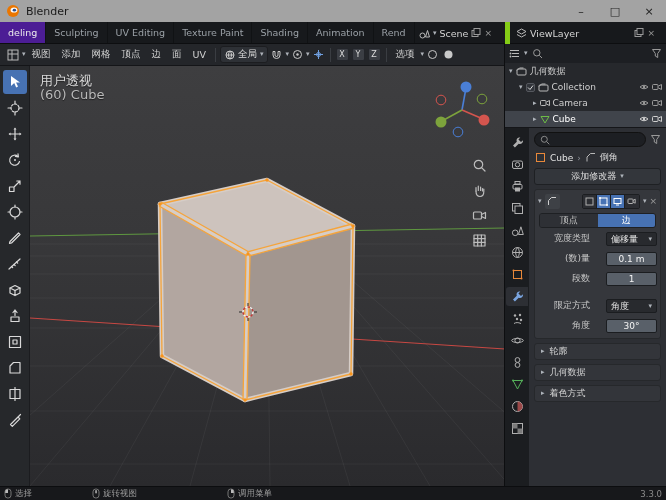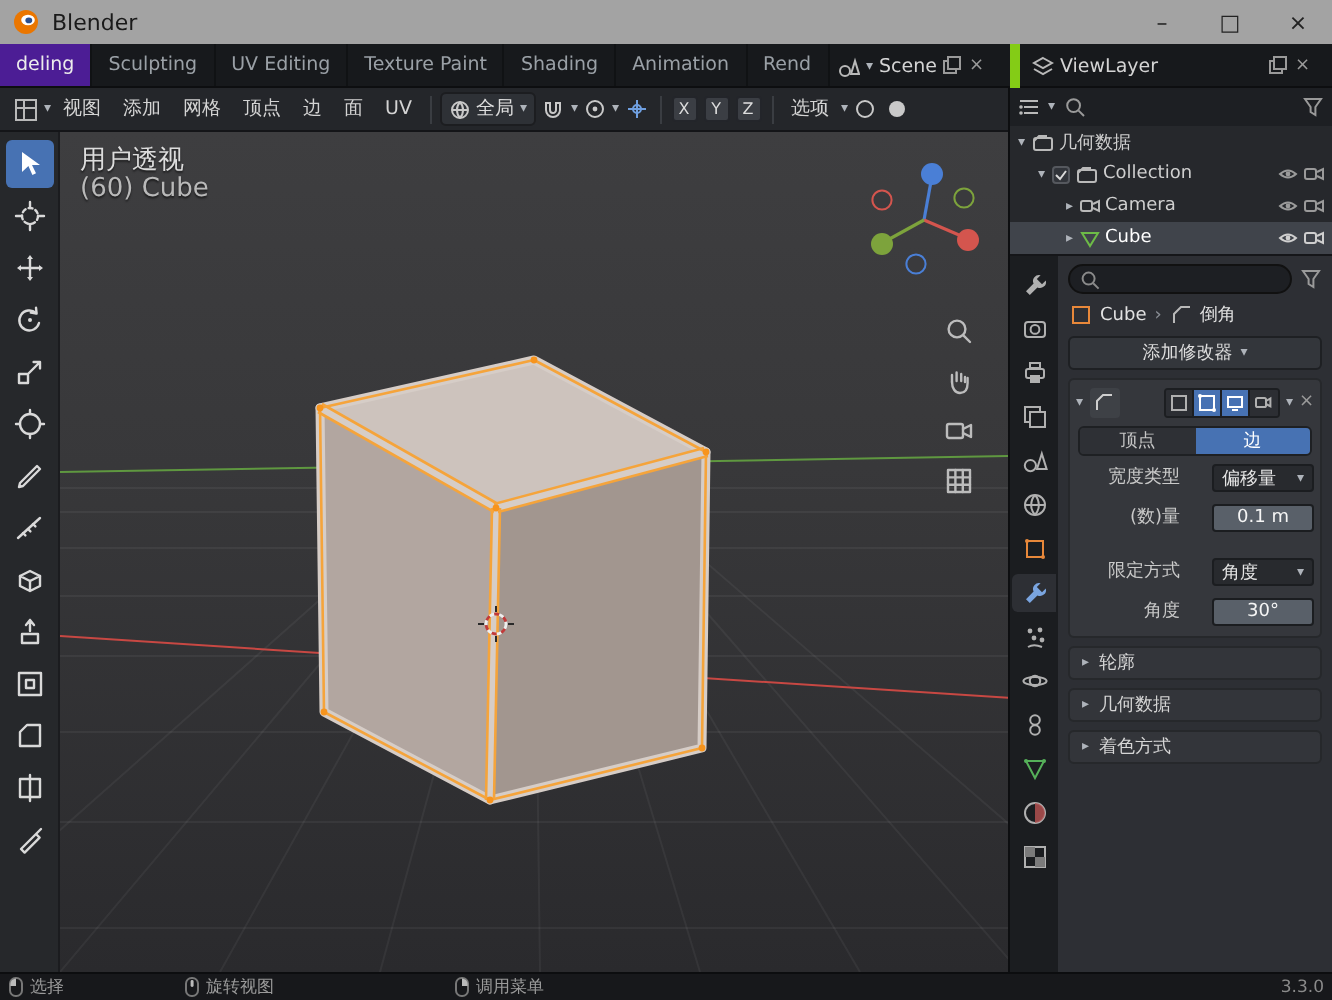--- a/index.html
+++ b/index.html
@@ -656,20 +656,26 @@
                 <span>偏移量</span>
                 <span class="arrow">▾</span>
               </div>
             </div>
             <div class="frow">
               <span class="flabel">(数)量</span>
               <div class="fnum">
                   <span>0.1 m</span>
                 </div>
             </div>
+            <div class="frow">
+              <span class="flabel">段数</span>
+              <div class="fnum">
+                  <span>1</span>
+                </div>
+            </div>
             <div style="height:3px"></div>
             <div class="frow">
               <span class="flabel">限定方式</span>
               <div class="fdrop">
                 <span>角度</span>
                 <span class="arrow">▾</span>
               </div>
             </div>
             <div class="frow">
               <span class="flabel">角度</span>

